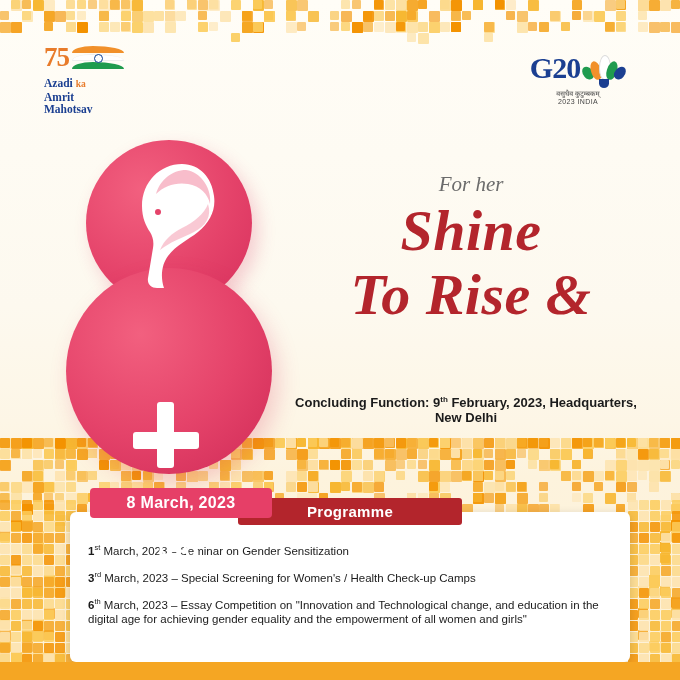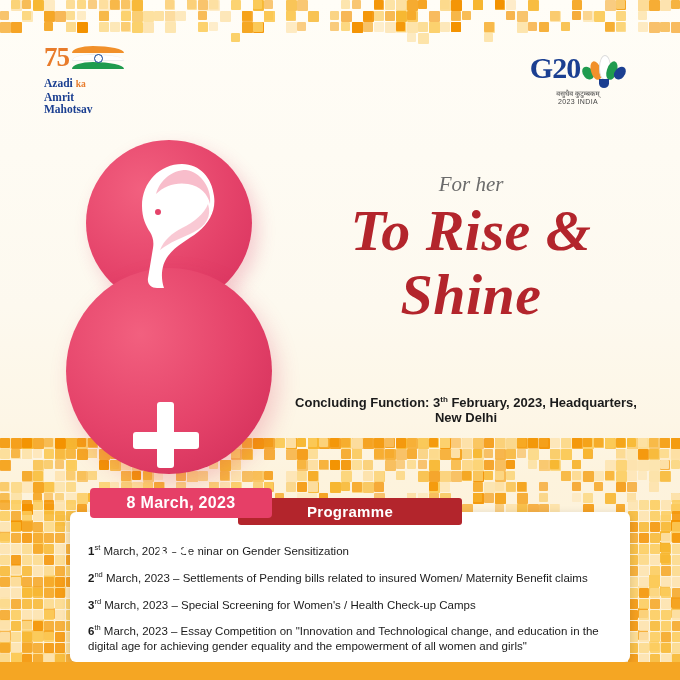--- a/index.html
+++ b/index.html
@@ -1731,33 +1731,32 @@
     <div class="date-banner">8 March, 2023</div>
 
     <div class="wd-text">
       <div class="wd-int">International</div>
       <div class="wd-day">DAY</div>
     </div>
   </div>
 
   <div class="headline">
     <div class="for-her">For her</div>
+    <div class="rise-shine">Shine</div>
     <div class="rise-shine">To Rise &amp;</div>
-    <div class="rise-shine">Shine</div>
   </div>
 
 
   <div class="concluding">
-    <span>Concluding Function: 3</span><sup>th</sup><span> February, 2023, Headquarters, New Delhi</span>
+    <span>Concluding Function: 9</span><sup>th</sup><span> February, 2023, Headquarters, New Delhi</span>
   </div>
 
   <div class="panel">
     <div class="panel-title">Programme</div>
     <div class="prog-list" id="prog-list">
         <div class="prog-item"><b>1</b><sup>st</sup><span> March, 2023</span><span> – Seminar on Gender Sensitization</span></div>
-        <div class="prog-item"><b>2</b><sup>nd</sup><span> March, 2023</span><span> – Settlements of Pending bills related to insured Women/ Maternity Benefit claims</span></div>
         <div class="prog-item"><b>3</b><sup>rd</sup><span> March, 2023</span><span> – Special Screening for Women's / Health Check-up Camps</span></div>
         <div class="prog-item"><b>6</b><sup>th</sup><span> March, 2023</span><span> – Essay Competition on "Innovation and Technological change, and education in the digital age for achieving gender equality and the empowerment of all women and girls"</span></div>
       </div>
   </div>
 
   <div class="footer-strip"></div>
 </div>
 
 </body></html>

